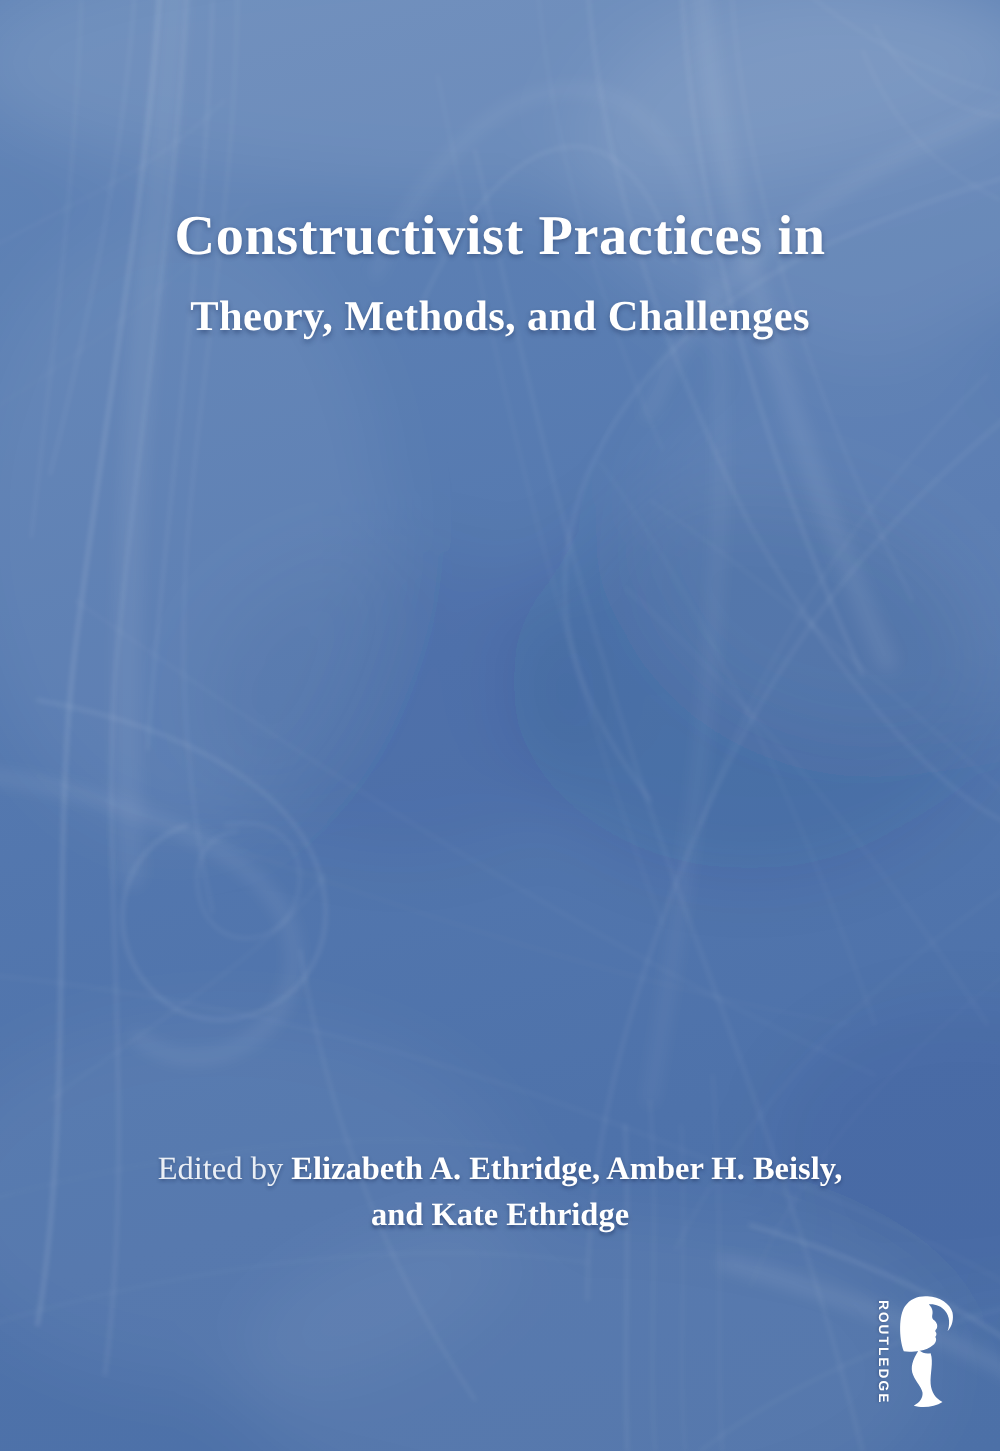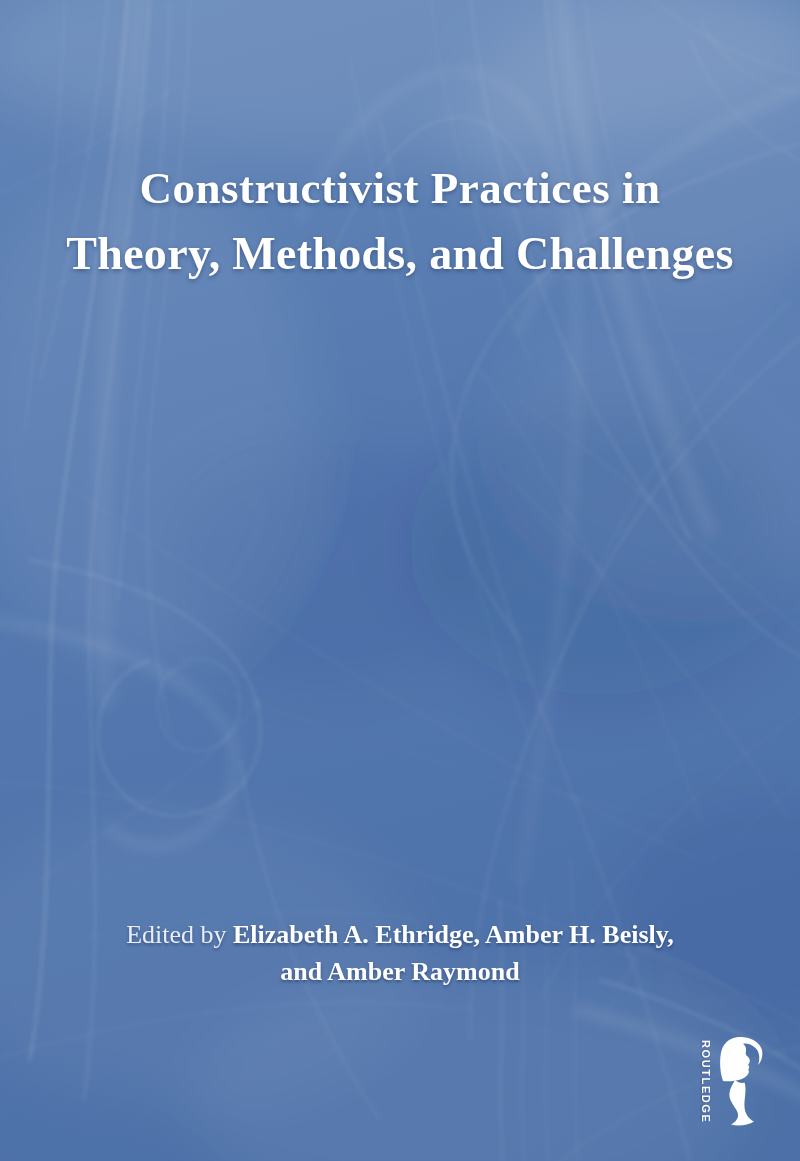--- a/index.html
+++ b/index.html
@@ -17,21 +17,21 @@
   }
   .title{
     margin:0;
     font-size:45px;line-height:50px;font-weight:700;
     letter-spacing:.5px;
     text-shadow:0 2px 4px rgba(24,44,88,.45);
   }
   .title .line{display:block;}
   .subtitle{
     margin:22px 0 0 0;
-    font-size:46px;line-height:38px;font-weight:700;
+    font-size:34px;line-height:38px;font-weight:700;
     letter-spacing:.3px;
     text-shadow:0 2px 4px rgba(24,44,88,.45);
   }
   .editors{
     position:absolute;top:916px;left:0;right:0;
     text-align:center;color:#fff;
     font-size:26px;line-height:37px;
     text-shadow:0 2px 3px rgba(24,44,88,.5);
   }
   .editors p{margin:0;}
@@ -139,21 +139,21 @@
 
   <div class="title-block">
     <h1 class="title">
       <span class="line">Constructivist Practices in</span>
     </h1>
     <h2 class="subtitle">Theory, Methods, and Challenges</h2>
   </div>
 
   <div class="editors">
     <p><span class="edited-by">Edited by </span><span class="names">Elizabeth A. Ethridge, Amber H. Beisly,</span></p>
-    <p class="names">and Amber Raymond</p>
+    <p class="names">and Kate Ethridge</p>
   </div>
 
   <div class="logo">
     <div class="logo-word">ROUTLEDGE</div>
     <svg class="logo-r" viewBox="0 0 52 92" aria-hidden="true">
 
       <path fill="#ffffff" d="M8,45
         C4,34 4,16 9,9
         C13,3 20,0.5 27,1
         C37,1.5 45,7 47,14

